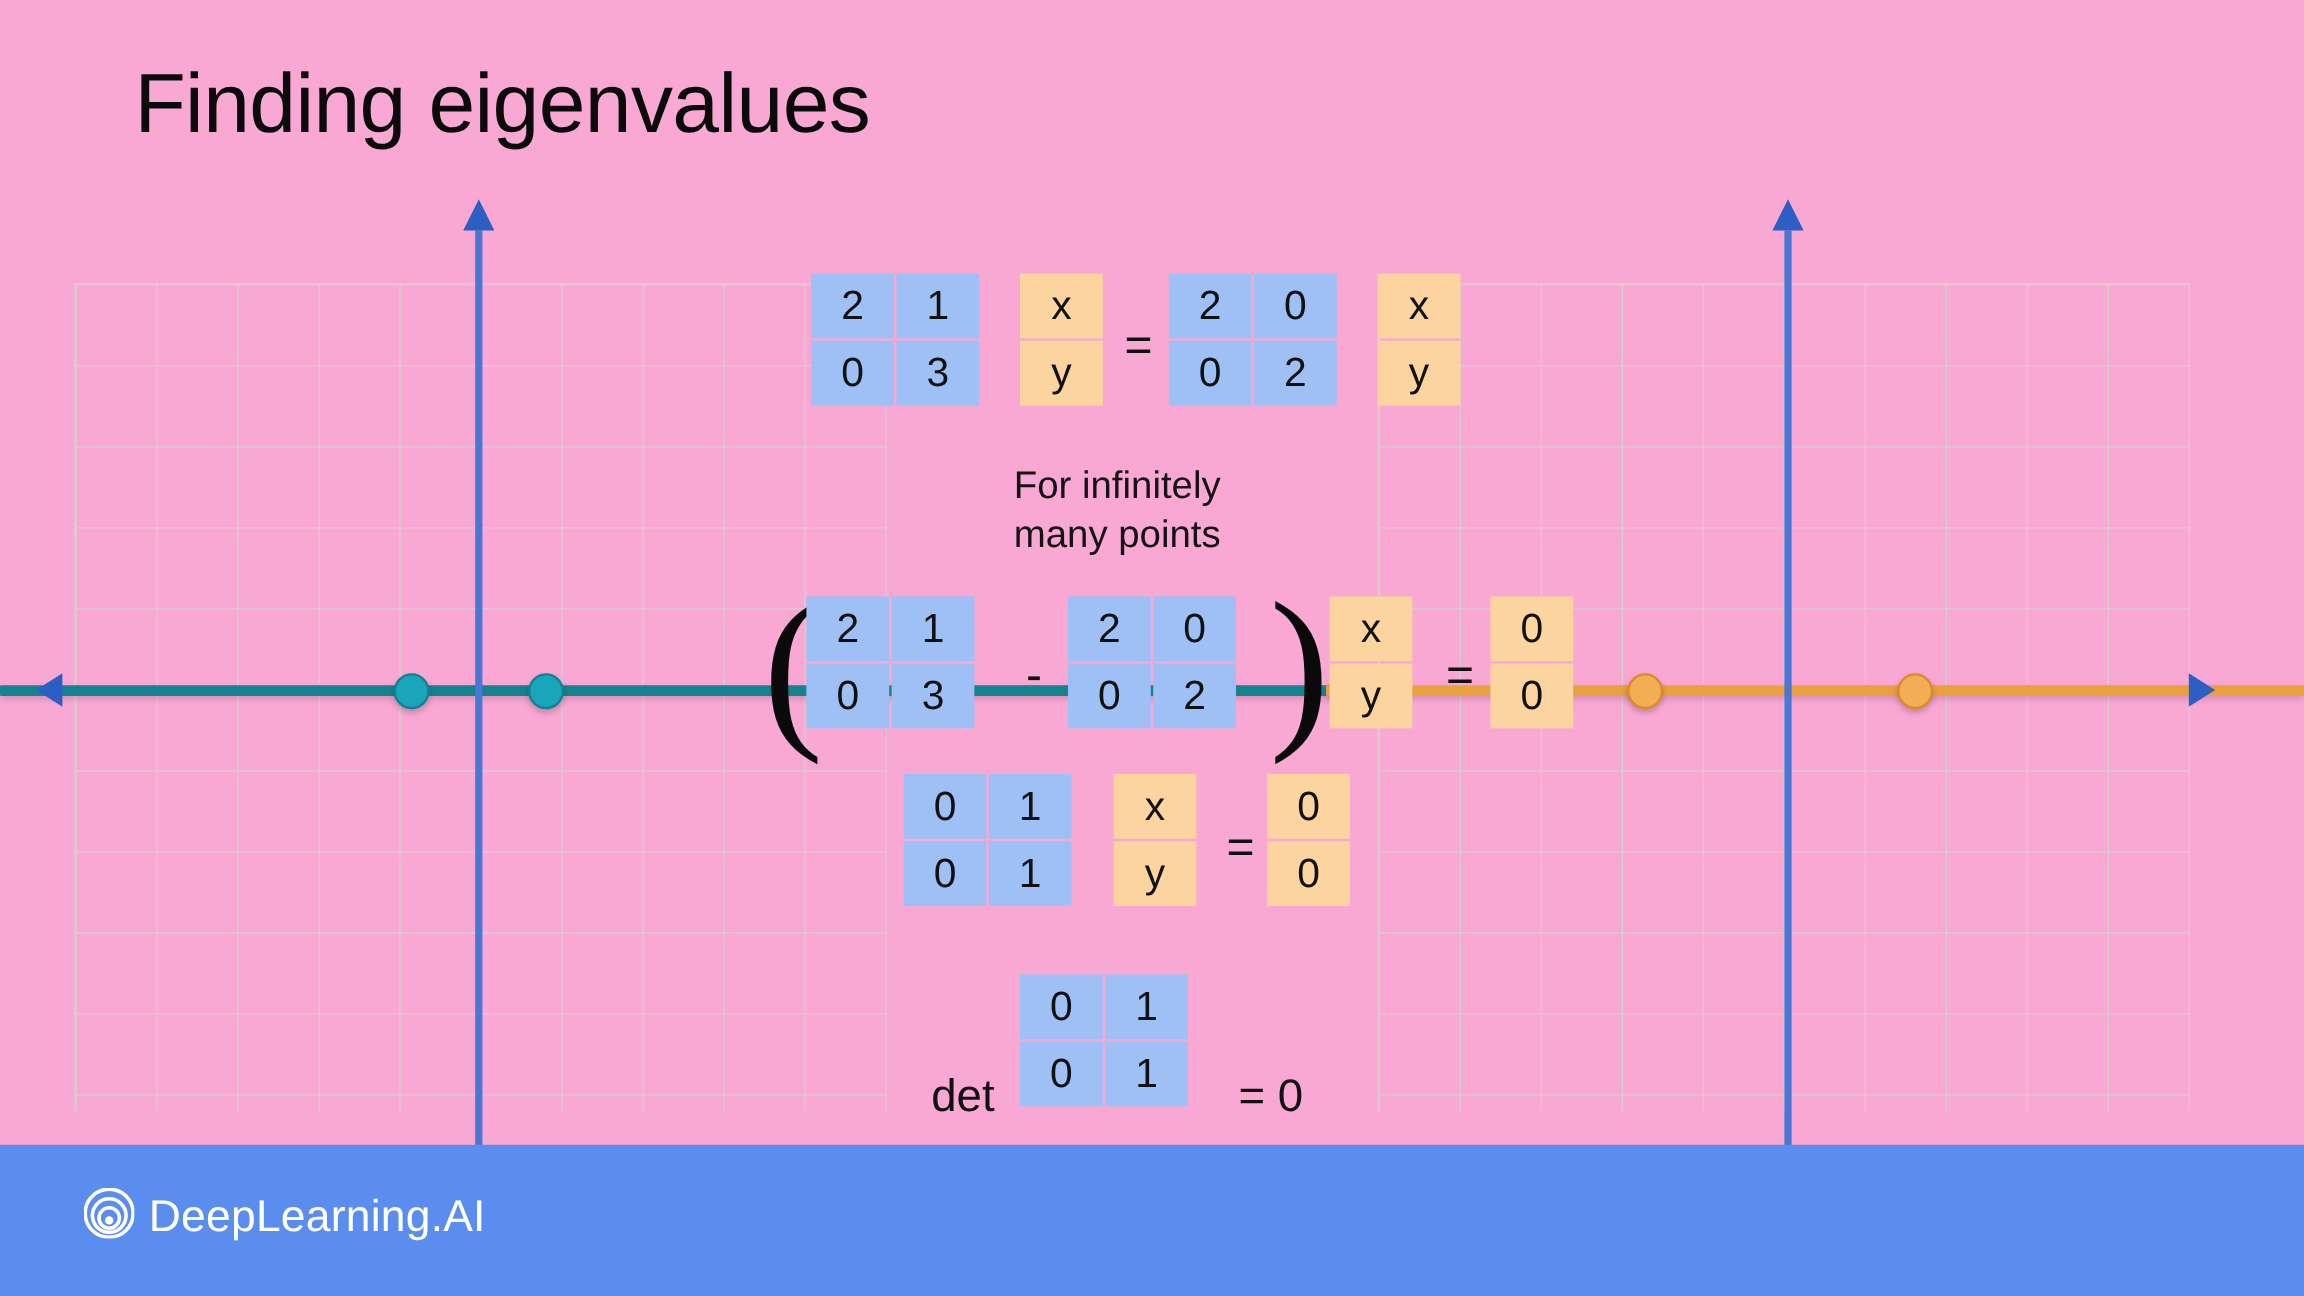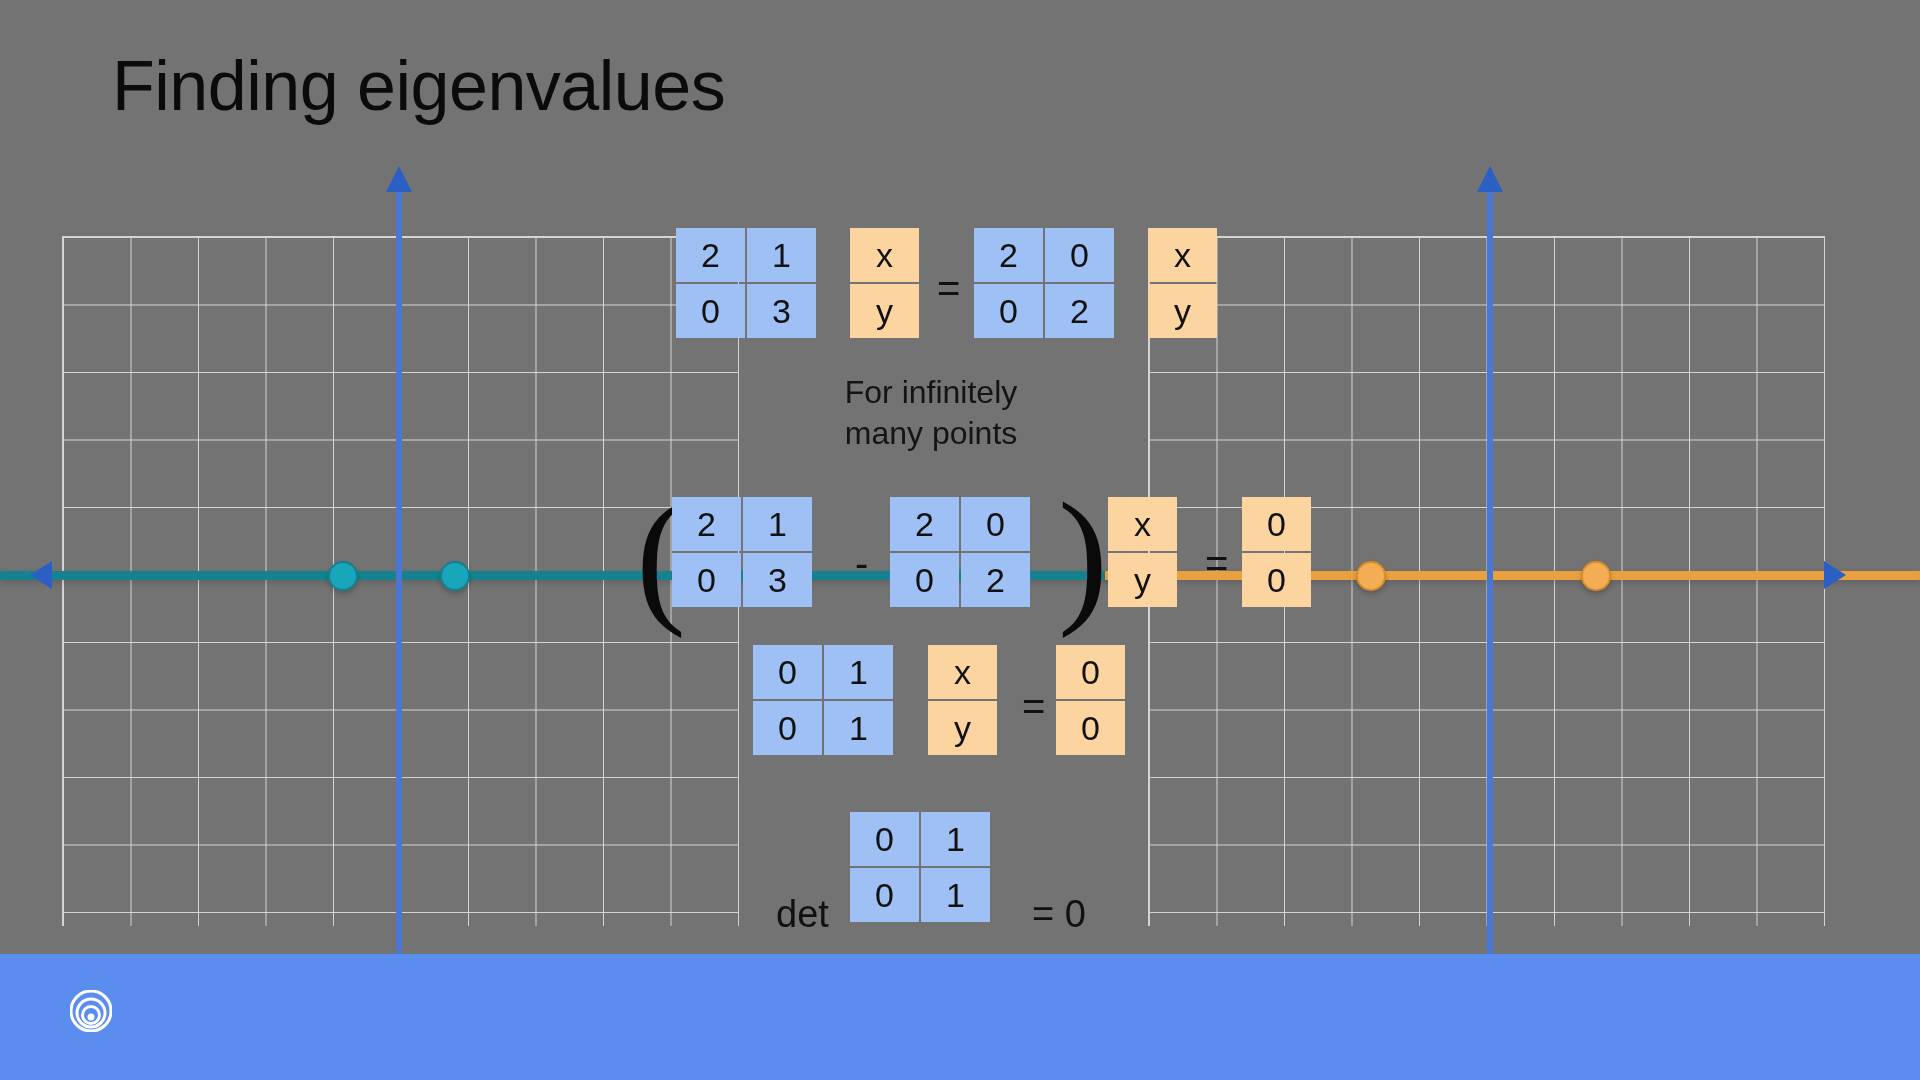--- a/index.html
+++ b/index.html
@@ -10,21 +10,21 @@
     position: relative;
     overflow: hidden;
   }
 
   
   #slide {
     position: absolute;
     inset: 0;
     width: 1920px;
     height: 1080px;
-    background: #737373;
+    background: #f9a8d4;
   }
 
   
   #page-title {
     position: absolute;
     left: 112px;
     top: 50px;
     font-size: 70px;
     line-height: 1.05;
     font-weight: 400;
@@ -290,21 +290,21 @@
       </div>
     </div>
 
     <div class="matrix" style="left:1148px; top:228px;">
       <div class="mcol">
         <div class="cell orange">x</div>
         <div class="cell orange">y</div>
       </div>
     </div>
 
-    <div class="note" style="left:786px; top:372px; width:290px;">For infinitely
+    <div class="note" style="left:786px; top:384px; width:290px;">For infinitely
 many points</div>
 
     <div class="paren" style="left:636px; top:480px;">(</div>
 
     <div class="matrix" style="left:672px; top:497px;">
       <div class="mcol">
         <div class="cell blue">2</div>
         <div class="cell blue">0</div>
       </div>
       <div class="mcol">
@@ -390,16 +390,17 @@
   <div id="footer-bar">
     <div id="brand">
       <span>
         <svg width="42" height="42" viewBox="0 0 42 42">
           <circle cx="21" cy="21" r="20" fill="none" stroke="#ffffff" stroke-width="3"></circle>
           <circle cx="21" cy="23" r="14" fill="none" stroke="#ffffff" stroke-width="3"></circle>
           <circle cx="21" cy="25" r="8.5" fill="none" stroke="#ffffff" stroke-width="3"></circle>
           <circle cx="21" cy="27" r="3.5" fill="#ffffff"></circle>
         </svg>
       </span>
+      <span id="brand-name">DeepLearning.AI</span>
     </div>
   </div>
 
 </div>
 
 </body></html>

